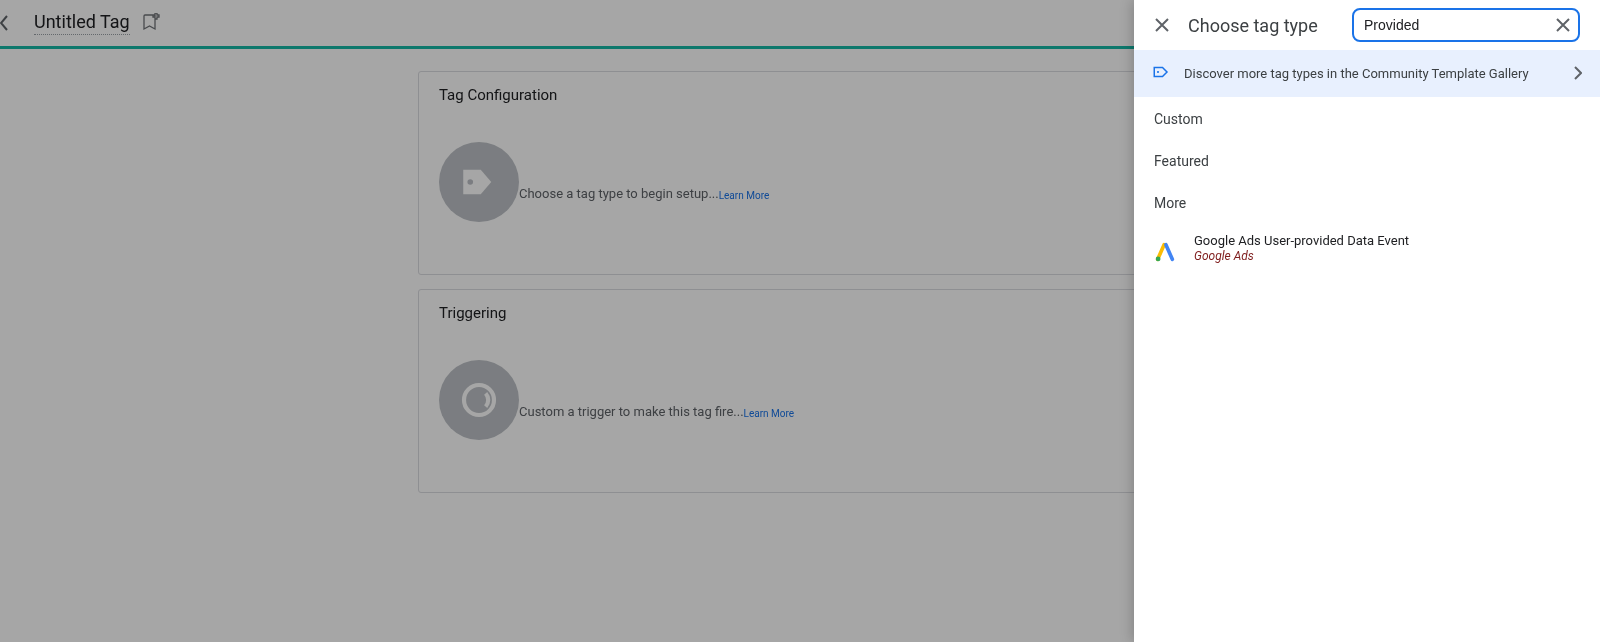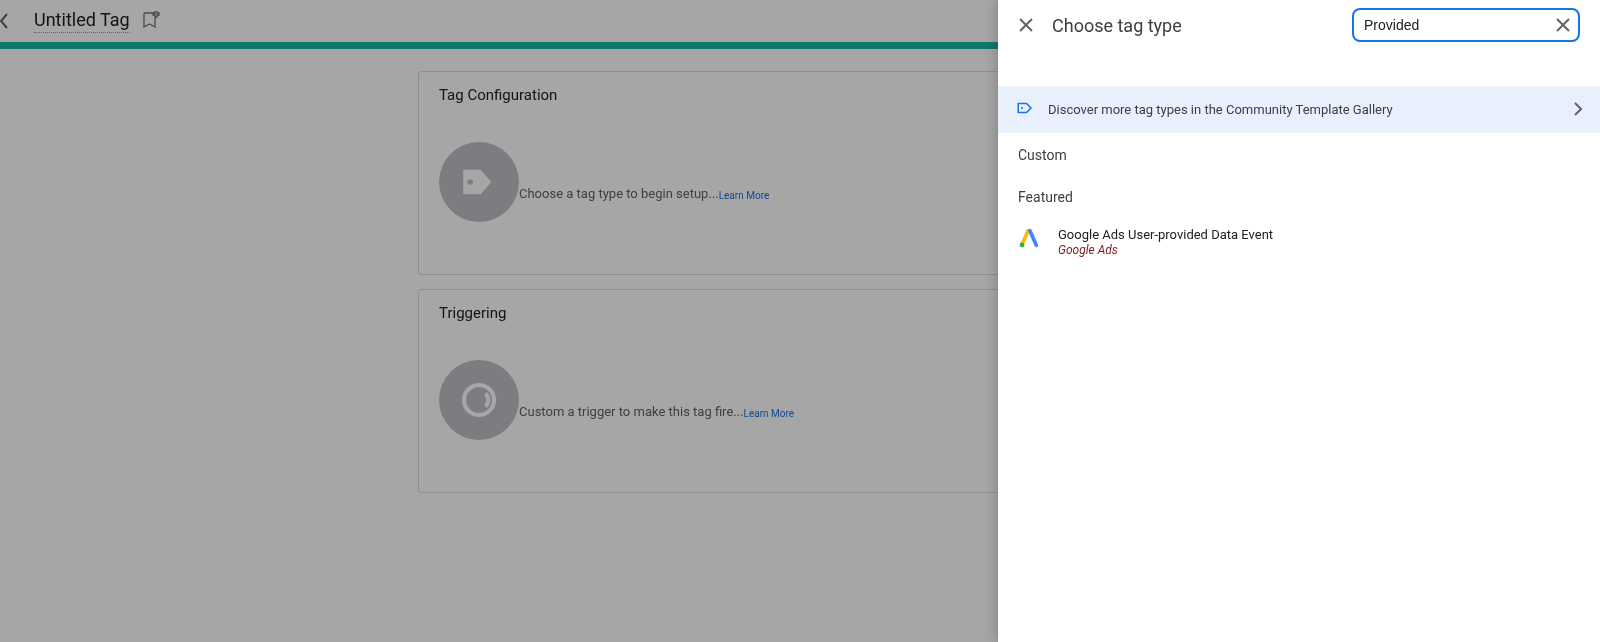--- a/index.html
+++ b/index.html
@@ -28,21 +28,21 @@
       background: rgba(0,0,0,0.35);
       z-index: 5;
     }
     
     
     .top-header {
       height: 49px;
       display: flex;
       align-items: center;
       padding: 0 0 0 0;
-      border-bottom: 7px solid #14b8a6;
+      border-bottom: 3px solid #14b8a6;
       position: relative;
     }
     .back-arrow {
       width: 24px;
       display: flex;
       align-items: center;
       justify-content: center;
       color: #5f6368;
       font-size: 22px;
       margin-left: -8px;
@@ -110,21 +110,21 @@
       font-size: 10px;
       margin-top: 4px;
       cursor: pointer;
     }
     
     
     .side-panel {
       position: absolute;
       top: 0;
       right: 0;
-      width: 602px;
+      width: 466px;
       height: 100%;
       background: #fff;
       z-index: 10;
       display: flex;
       flex-direction: column;
       box-shadow: -2px 0 12px rgba(0,0,0,0.2);
     }
     .panel-header {
       height: 50px;
       display: flex;
@@ -176,21 +176,20 @@
     }
     
     .discover-banner {
       background: #e8f0fe;
       height: 47px;
       display: flex;
       align-items: center;
       padding: 0 18px;
       gap: 14px;
       cursor: pointer;
-      margin-top: 36px;
     }
     .discover-tag-icon {
       color: #1a73e8;
       flex-shrink: 0;
     }
     .discover-text {
       font-size: 13px;
       color: #3c4043;
       flex: 1;
     }
@@ -200,21 +199,21 @@
     }
     
     .section-label {
       padding: 14px 20px 12px;
       font-size: 14px;
       color: #3c4043;
     }
     
     .tag-item {
       display: flex;
-      align-items: flex-start;
+      align-items: flex-end;
       padding: 10px 20px;
       gap: 18px;
       cursor: pointer;
     }
     .tag-icon-wrap {
       width: 22px;
       height: 22px;
       flex-shrink: 0;
     }
     .tag-item-text {
@@ -317,20 +316,21 @@
     <span class="discover-text">Discover more tag types in the Community Template Gallery</span>
     <span class="chevron-right">
       <svg width="8" height="14" viewBox="0 0 8 14">
           <path d="M1 1 L7 7 L1 13" stroke="#5f6368" stroke-width="2" fill="none"></path>
         </svg>
     </span>
   </div>
 
   <div class="section-label">Custom</div>
   <div class="section-label">Featured</div>
+  <div class="section-label">More</div>
 
   <div class="tag-item">
     <div class="tag-icon-wrap">
       <svg width="22" height="22" viewBox="0 0 24 24">
         <path d="M4 20 L11 4" stroke="#FBBC04" stroke-width="4" stroke-linecap="round"></path>
         <path d="M13 4 L20 20" stroke="#4285F4" stroke-width="4" stroke-linecap="round"></path>
         <circle cx="4.5" cy="19.5" r="2.6" fill="#34A853"></circle>
       </svg>
     </div>
     <div class="tag-item-text">

